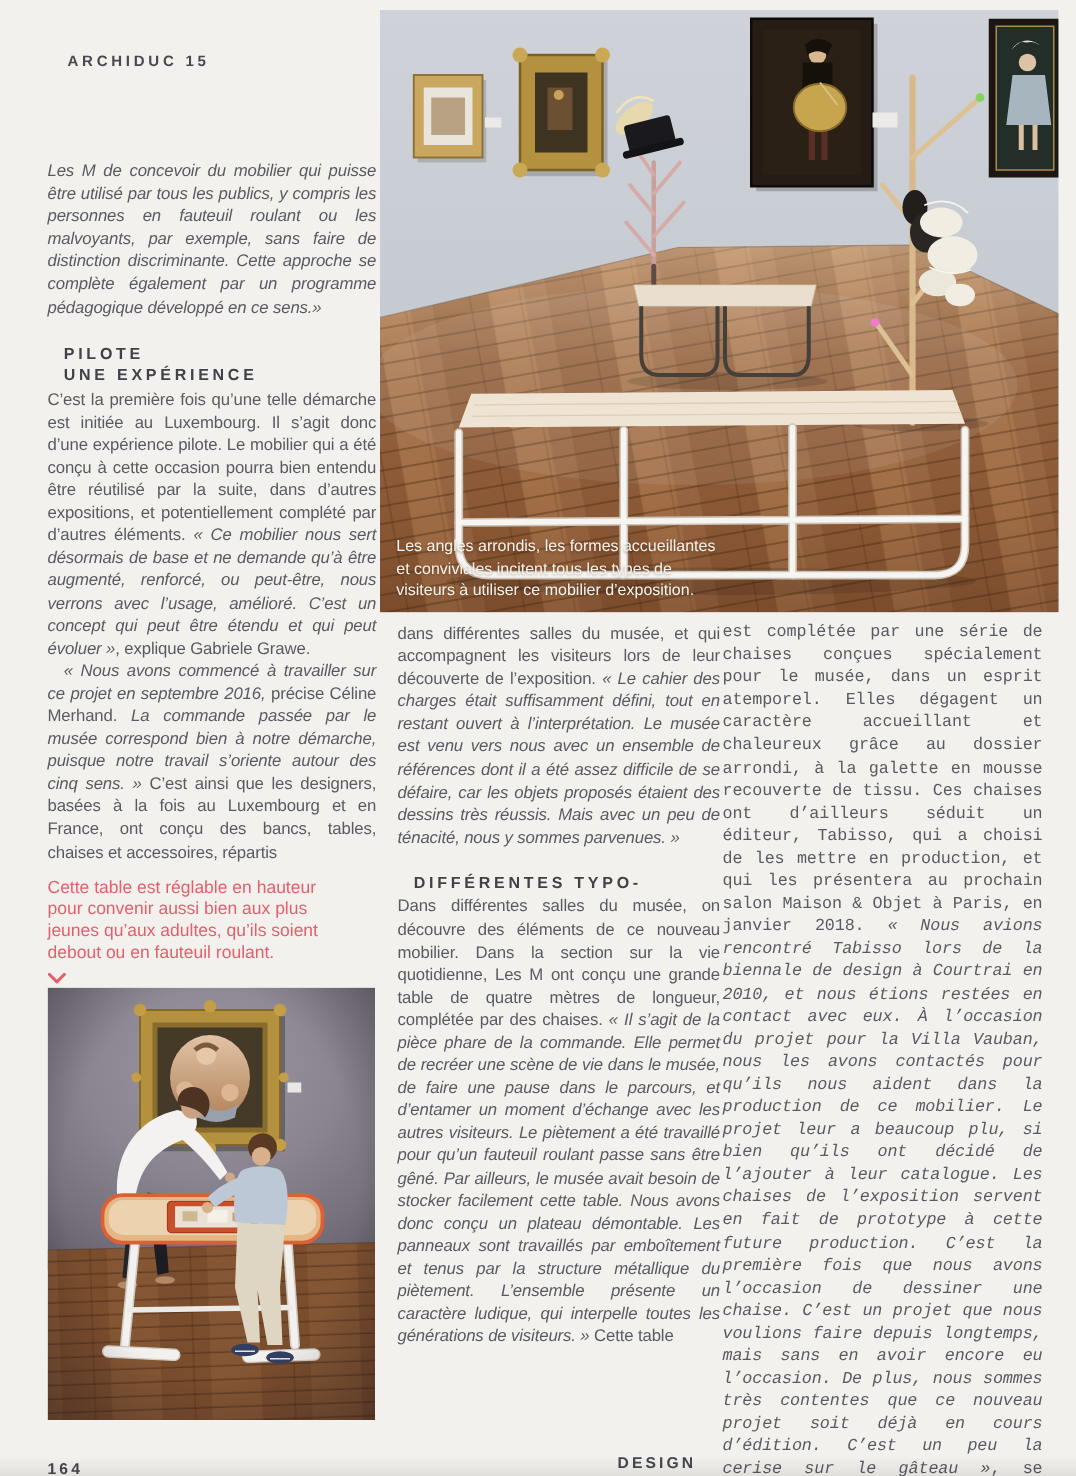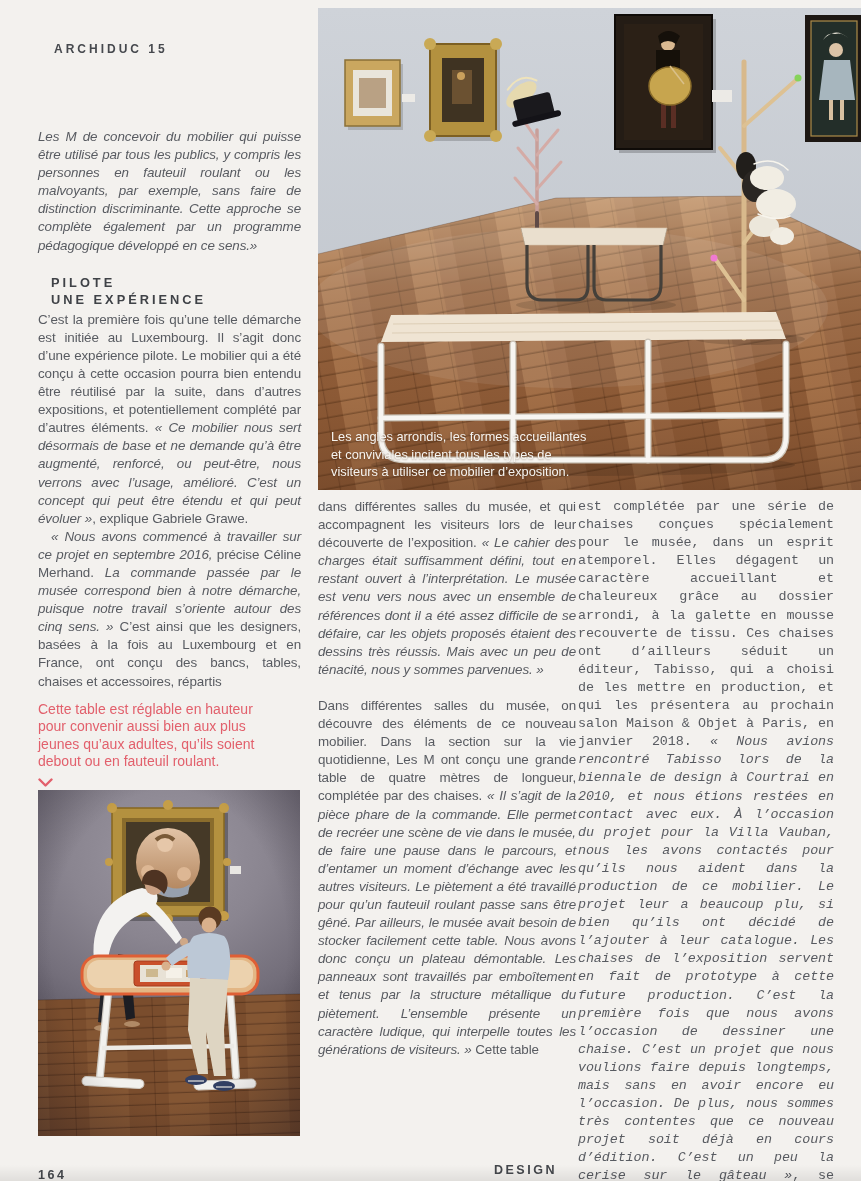--- a/index.html
+++ b/index.html
@@ -15,21 +15,21 @@
   .col3{left:578px;top:498px;width:256px;font-family:Liberation Mono, monospace;}
   .body{font-size:13.4px;line-height:18.1px;color:#585b61;margin:0;
         letter-spacing:-0.1px;text-align:justify;}
   .intro{margin-bottom:19px;}
   .it{font-style:italic;}
   .indent{text-indent:13px;}
   .heading{margin:18px 0 2px 0;padding-left:13px;font-size:12.8px;font-weight:bold;
         letter-spacing:3px;line-height:17.5px;color:#3f4247;}
   .heading .hl{display:block;}
   .photo{position:absolute;margin:0;overflow:hidden;}
-  .photo-gallery{left:318px;top:8px;width:543px;height:482px;}
+  .photo-gallery{left:304px;top:8px;width:543px;height:482px;}
   .photo-table{left:38px;top:790px;width:262px;height:346px;}
   .photo svg{display:block;}
   .photo-cap{position:absolute;left:13px;bottom:10px;width:256px;color:#f6f4f0;
         font-size:12.8px;line-height:17.2px;text-shadow:0 1px 2px rgba(60,30,10,0.35);}
   .pull-caption{position:absolute;left:38px;top:701px;width:244px;color:#e2606c;
         font-size:14px;line-height:17.4px;}
   .pull-caption p{margin:0;}
   .pull-caption .chev{display:block;margin-top:7px;}
   .folio{position:absolute;left:38px;top:1168px;font-size:12.5px;font-weight:bold;
         letter-spacing:2.5px;color:#44474c;}
@@ -186,20 +186,21 @@
           <path d="M195,336 L195,452 M330,334 L330,452 M63,410 L468,407"></path>
         </g>
       </g>
     </svg>
     <figcaption class="photo-cap">Les angles arrondis, les formes accueillantes et conviviales incitent tous les types de visiteurs à utiliser ce mobilier d’exposition.</figcaption>
   </figure>
 
   <section class="col col2">
     <p class="body"><span>dans différentes salles du musée, et qui accompagnent les visiteurs lors de leur découverte de l’exposition. </span><span class="it">« Le cahier des charges était suffisamment défini, tout en restant ouvert à l’interprétation. Le musée est venu vers nous avec un ensemble de références dont il a été assez difficile de se défaire, car les objets proposés étaient des dessins très réussis. Mais avec un peu de ténacité, nous y sommes parvenues. »</span></p>
     <h2 class="heading">
+      <span class="hl">DIFFÉRENTES TYPO-</span>
     </h2>
     <p class="body"><span>Dans différentes salles du musée, on découvre des éléments de ce nouveau mobilier. Dans la section sur la vie quotidienne, Les M ont conçu une grande table de quatre mètres de longueur, complétée par des chaises. </span><span class="it">« Il s’agit de la pièce phare de la commande. Elle permet de recréer une scène de vie dans le musée, de faire une pause dans le parcours, et d’entamer un moment d’échange avec les autres visiteurs. Le piètement a été travaillé pour qu’un fauteuil roulant passe sans être gêné. Par ailleurs, le musée avait besoin de stocker facilement cette table. Nous avons donc conçu un plateau démontable. Les panneaux sont travaillés par emboîtement et tenus par la structure métallique du piètement. L’ensemble présente un caractère ludique, qui interpelle toutes les générations de visiteurs. » </span><span>Cette table</span></p>
   </section>
 
   <section class="col col3">
     <p class="body"><span>est complétée par une série de chaises conçues spécialement pour le musée, dans un esprit atemporel. Elles dégagent un caractère accueillant et chaleureux grâce au dossier arrondi, à la galette en mousse recouverte de tissu. Ces chaises ont d’ailleurs séduit un éditeur, Tabisso, qui a choisi de les mettre en production, et qui les présentera au prochain salon Maison &amp; Objet à Paris, en janvier 2018. </span><span class="it">« Nous avions rencontré Tabisso lors de la biennale de design à Courtrai en 2010, et nous étions restées en contact avec eux. À l’occasion du projet pour la Villa Vauban, nous les avons contactés pour qu’ils nous aident dans la production de ce mobilier. Le projet leur a beaucoup plu, si bien qu’ils ont décidé de l’ajouter à leur catalogue. Les chaises de l’exposition servent en fait de prototype à cette future production. C’est la première fois que nous avons l’occasion de dessiner une chaise. C’est un projet que nous voulions faire depuis longtemps, mais sans en avoir encore eu l’occasion. De plus, nous sommes très contentes que ce nouveau projet soit déjà en cours d’édition. C’est un peu la cerise sur le gâteau »</span><span>, se réjouit Céline Mehrand.</span></p>
     <h2 class="heading">
       <span class="hl">DES DESIGN ET DES</span>
     </h2>
   </section>

